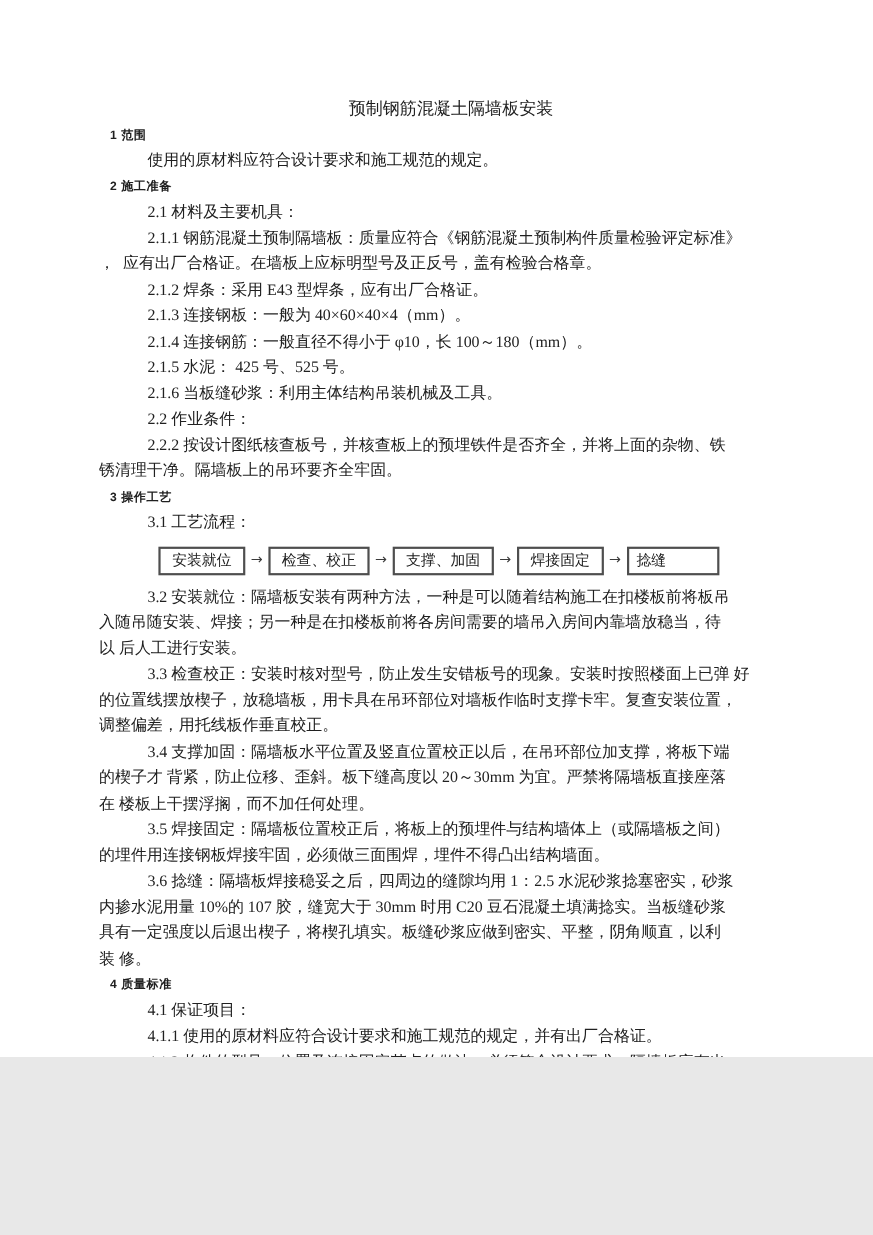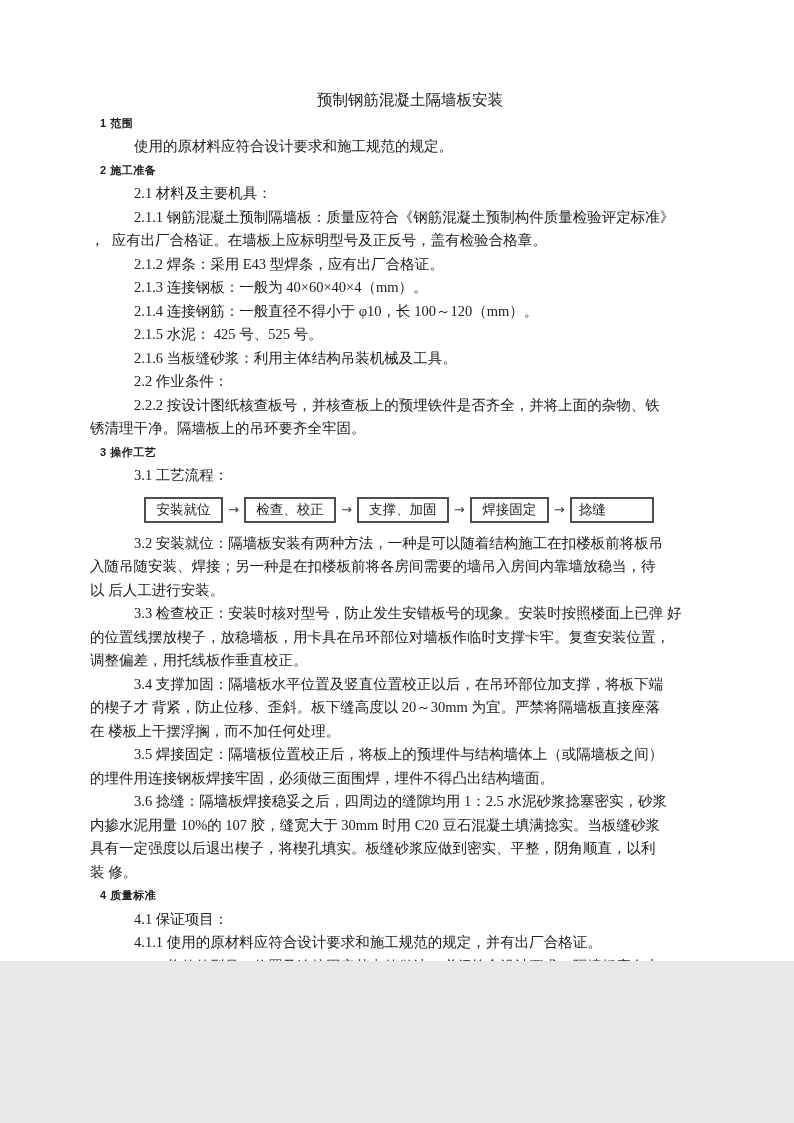--- a/index.html
+++ b/index.html
@@ -80,21 +80,21 @@
 
     <h2 class="sec-heading">1 范围</h2>
     <p class="para">使用的原材料应符合设计要求和施工规范的规定。</p>
 
     <h2 class="sec-heading">2 施工准备</h2>
     <p class="para">2.1 材料及主要机具：</p>
     <p class="para">2.1.1 钢筋混凝土预制隔墙板：质量应符合《钢筋混凝土预制构件质量检验评定标准》
 ，  应有出厂合格证。在墙板上应标明型号及正反号，盖有检验合格章。</p>
     <p class="para">2.1.2 焊条：采用 E43 型焊条，应有出厂合格证。</p>
     <p class="para">2.1.3 连接钢板：一般为 40×60×40×4（mm）。</p>
-    <p class="para">2.1.4 连接钢筋：一般直径不得小于 φ10，长 100～120（mm）。</p>
+    <p class="para">2.1.4 连接钢筋：一般直径不得小于 φ10，长 100～180（mm）。</p>
     <p class="para">2.1.5 水泥： 425 号、525 号。</p>
     <p class="para">2.1.6 当板缝砂浆：利用主体结构吊装机械及工具。</p>
     <p class="para">2.2 作业条件：</p>
     <p class="para">2.2.2 按设计图纸核查板号，并核查板上的预埋铁件是否齐全，并将上面的杂物、铁
 锈清理干净。隔墙板上的吊环要齐全牢固。</p>
 
     <h2 class="sec-heading">3 操作工艺</h2>
     <p class="para">3.1 工艺流程：</p>
 
     <div class="flow">

